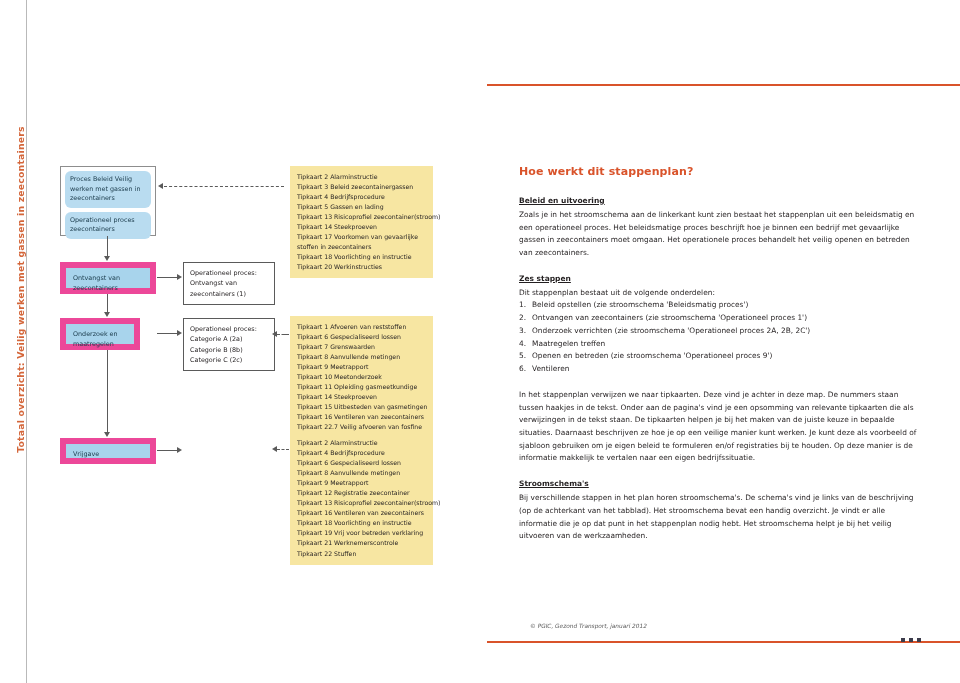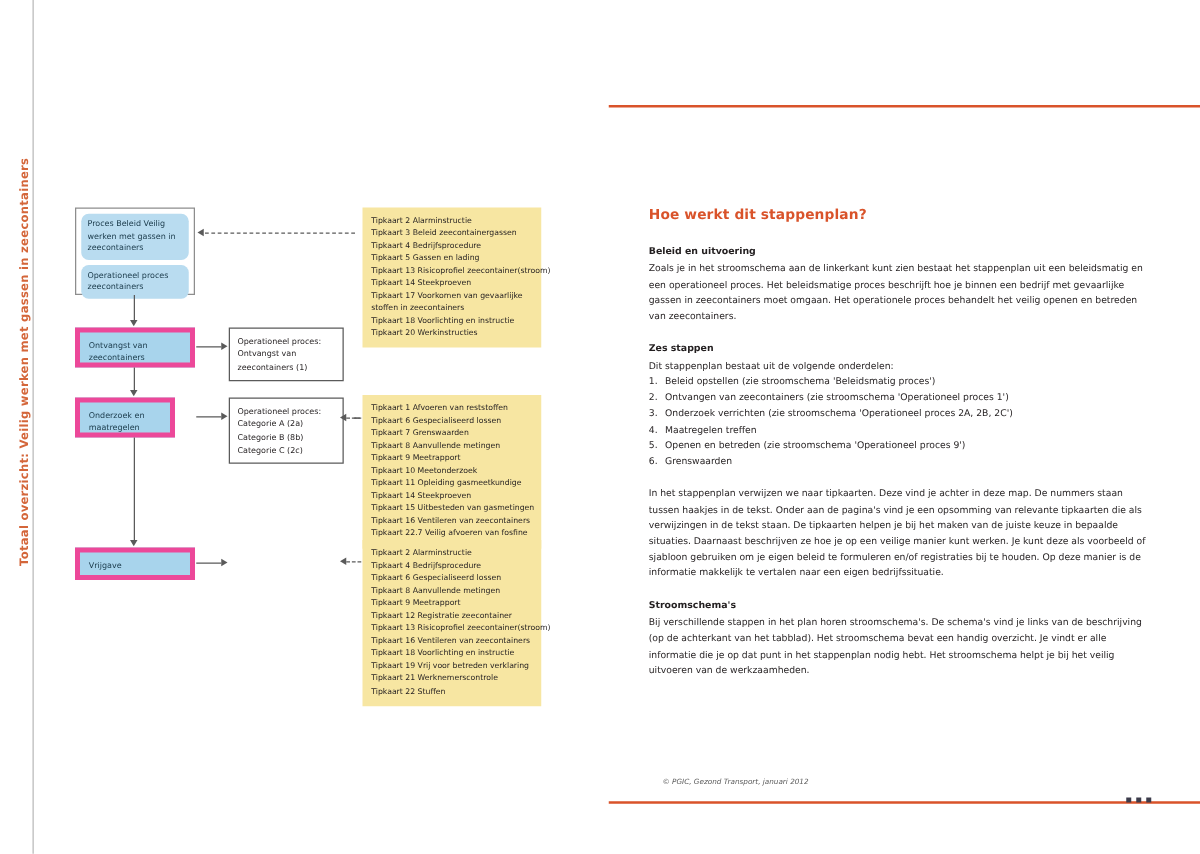--- a/index.html
+++ b/index.html
@@ -63,21 +63,21 @@
     border-radius:6px;
     color:#1a3a4a;
     padding:4px 5px;
     margin-bottom:4px;
     font-size:6.4px;line-height:1.5;
   }
   .pill:last-child{margin-bottom:0;}
   
   .blue-box{
     background:#a8d4ec;
-    border:4px solid #ec4899;
+    border:6px solid #ec4899;
     color:#1a3a4a;
     padding:6px 7px;
     font-size:6.4px;line-height:1.5;
   }
   .b-ontvangst{left:60px;top:262px;width:96px;height:32px;}
   .b-onderzoek{left:60px;top:318px;width:80px;height:32px;}
   .b-vrijgave{left:60px;top:438px;width:96px;height:26px;}
   
   .op-box{
     border:1px solid #5a5a5a;background:#ffffff;
@@ -124,21 +124,21 @@
   
   .txt{
     position:absolute;left:519px;top:163px;width:400px;
     font-size:7.4px;line-height:1.72;color:#231f20;
   }
   .txt h1{
     margin:0 0 13px 0;
     font-size:11px;color:#d9532a;font-weight:bold;letter-spacing:.1px;
   }
   .txt h2{
-    margin:0 0 1px 0;font-size:7.5px;font-weight:bold;color:#231f20;
+    margin:0 0 1px 0;font-size:7.5px;font-weight:bold;color:#231f20;text-decoration:underline;
   }
   .sec{margin-bottom:13px;}
   ol.steps{margin:0;padding:0;list-style:none;}
   ol.steps li{
     position:relative;padding-left:13px;
   }
   ol.steps li .num{position:absolute;left:0;top:0;}
   .footer{
     position:absolute;left:530px;top:623px;
     font-size:5.8px;color:#5b5b5b;font-style:italic;
@@ -260,21 +260,21 @@
 
   <div class="sec">
     <h2>Zes stappen</h2>
     <div>Dit stappenplan bestaat uit de volgende onderdelen:</div>
     <ol class="steps">
         <li><span class="num">1.</span><span>Beleid opstellen (zie stroomschema 'Beleidsmatig proces')</span></li>
         <li><span class="num">2.</span><span>Ontvangen van zeecontainers (zie stroomschema 'Operationeel proces 1')</span></li>
         <li><span class="num">3.</span><span>Onderzoek verrichten (zie stroomschema 'Operationeel proces 2A, 2B, 2C')</span></li>
         <li><span class="num">4.</span><span>Maatregelen treffen</span></li>
         <li><span class="num">5.</span><span>Openen en betreden (zie stroomschema 'Operationeel proces 9')</span></li>
-        <li><span class="num">6.</span><span>Grenswaarden</span></li>
+        <li><span class="num">6.</span><span>Ventileren</span></li>
       </ol>
   </div>
 
   <div class="sec">
     <div>In het stappenplan verwijzen we naar tipkaarten. Deze vind je achter in deze map. De nummers staan tussen haakjes in de tekst. Onder aan de pagina's vind je een opsomming van relevante tipkaarten die als verwijzingen in de tekst staan. De tipkaarten helpen je bij het maken van de juiste keuze in bepaalde situaties. Daarnaast beschrijven ze hoe je op een veilige manier kunt werken. Je kunt deze als voorbeeld of sjabloon gebruiken om je eigen beleid te formuleren en/of registraties bij te houden. Op deze manier is de informatie makkelijk te vertalen naar een eigen bedrijfssituatie.</div>
   </div>
 
   <div class="sec">
     <h2>Stroomschema's</h2>
     <div>Bij verschillende stappen in het plan horen stroomschema's. De schema's vind je links van de beschrijving (op de achterkant van het tabblad). Het stroomschema bevat een handig overzicht. Je vindt er alle informatie die je op dat punt in het stappenplan nodig hebt. Het stroomschema helpt je bij het veilig uitvoeren van de werkzaamheden.</div>

